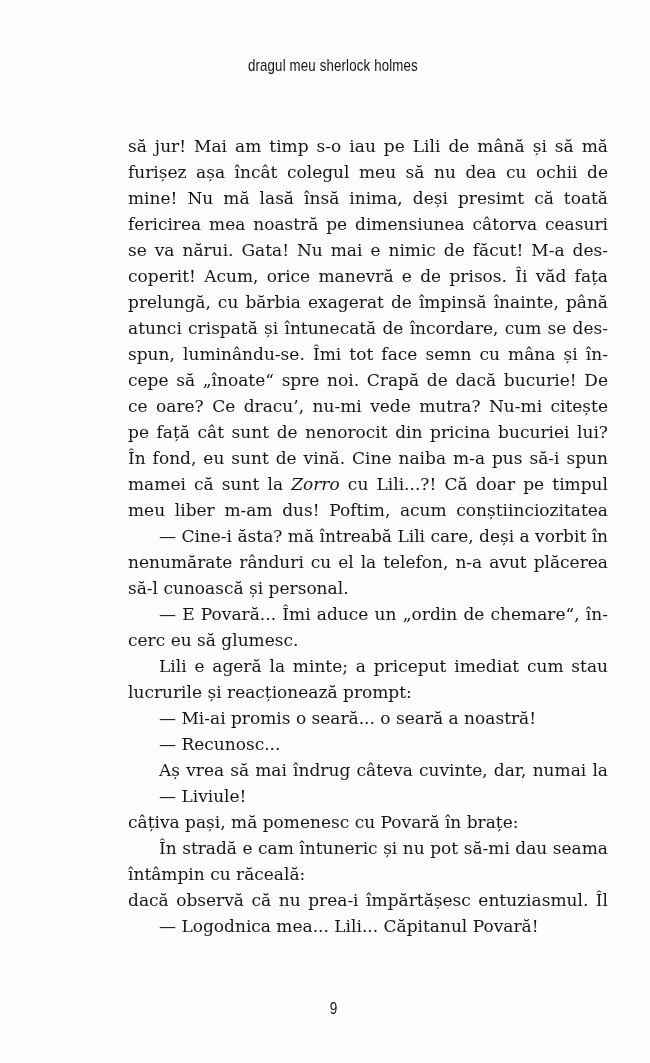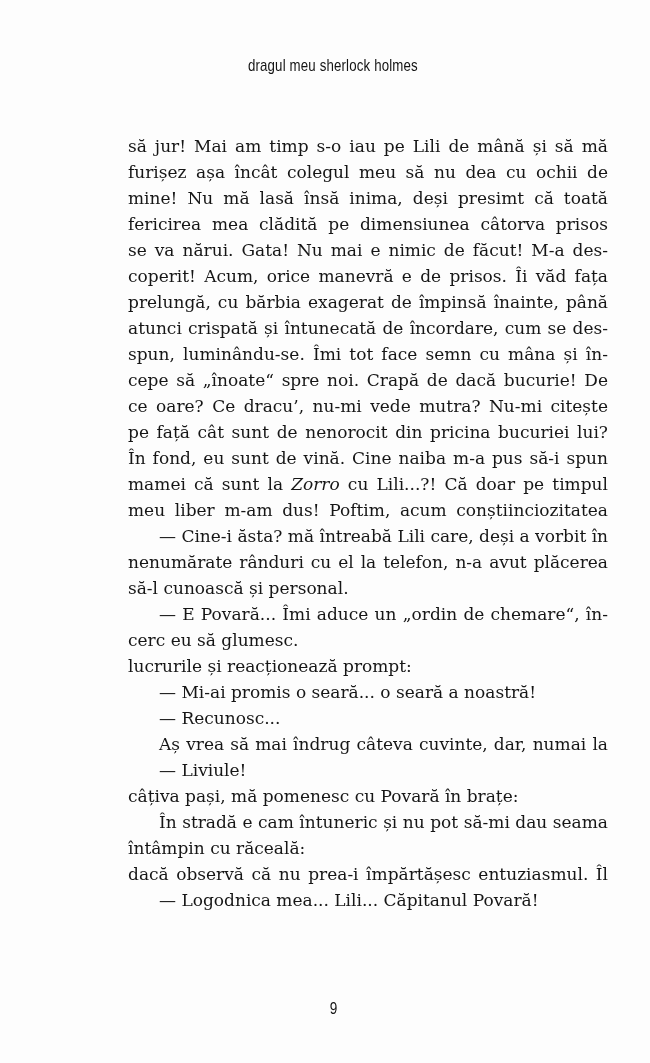--- a/index.html
+++ b/index.html
@@ -83,37 +83,38 @@
 <div class="page">
 
   <div class="running-header">
     <span class="condensed">dragul meu sherlock holmes</span>
   </div>
 
   <div class="text-body">
       <div class="text-line j"><span>să jur! Mai am timp s-o iau pe Lili de mână și să mă</span></div>
       <div class="text-line j"><span>furișez așa încât colegul meu să nu dea cu ochii de</span></div>
       <div class="text-line j"><span>mine! Nu mă lasă însă inima, deși presimt că toată</span></div>
-      <div class="text-line j"><span>fericirea mea clădită pe dimensiunea câtorva prisos</span></div>
+      <div class="text-line j"><span>fericirea mea noastră pe dimensiunea câtorva ceasuri</span></div>
       <div class="text-line j"><span>se va nărui. Gata! Nu mai e nimic de făcut! M-a des-</span></div>
       <div class="text-line j"><span>coperit! Acum, orice manevră e de prisos. Îi văd fața</span></div>
       <div class="text-line j"><span>prelungă, cu bărbia exagerat de împinsă înainte, până</span></div>
       <div class="text-line j"><span>atunci crispată și întunecată de încordare, cum se des-</span></div>
       <div class="text-line j"><span>spun, luminându-se. Îmi tot face semn cu mâna și în-</span></div>
       <div class="text-line j"><span>cepe să „înoate“ spre noi. Crapă de dacă bucurie! De</span></div>
       <div class="text-line j"><span>ce oare? Ce dracu’, nu-mi vede mutra? Nu-mi citește</span></div>
       <div class="text-line j"><span>pe față cât sunt de nenorocit din pricina bucuriei lui?</span></div>
       <div class="text-line j"><span>În fond, eu sunt de vină. Cine naiba m-a pus să-i spun</span></div>
       <div class="text-line j"><span>mamei că sunt la </span><span class="it">Zorro</span><span> cu Lili...?! Că doar pe timpul</span></div>
       <div class="text-line j"><span>meu liber m-am dus! Poftim, acum conștiinciozitatea</span></div>
       <div class="text-line j ind"><span>— Cine-i ăsta? mă întreabă Lili care, deși a vorbit în</span></div>
       <div class="text-line j"><span>nenumărate rânduri cu el la telefon, n-a avut plăcerea</span></div>
       <div class="text-line"><span>să-l cunoască și personal.</span></div>
       <div class="text-line j ind"><span>— E Povară... Îmi aduce un „ordin de chemare“, în-</span></div>
       <div class="text-line"><span>cerc eu să glumesc.</span></div>
+      <div class="text-line j ind"><span>Lili e ageră la minte; a priceput imediat cum stau</span></div>
       <div class="text-line"><span>lucrurile și reacționează prompt:</span></div>
       <div class="text-line ind"><span>— Mi-ai promis o seară... o seară a noastră!</span></div>
       <div class="text-line ind"><span>— Recunosc...</span></div>
       <div class="text-line j ind"><span>Aș vrea să mai îndrug câteva cuvinte, dar, numai la</span></div>
       <div class="text-line ind"><span>— Liviule!</span></div>
       <div class="text-line"><span>câțiva pași, mă pomenesc cu Povară în brațe:</span></div>
       <div class="text-line j ind"><span>În stradă e cam întuneric și nu pot să-mi dau seama</span></div>
       <div class="text-line"><span>întâmpin cu răceală:</span></div>
       <div class="text-line j"><span>dacă observă că nu prea-i împărtășesc entuziasmul. Îl</span></div>
       <div class="text-line ind"><span>— Logodnica mea... Lili... Căpitanul Povară!</span></div>

